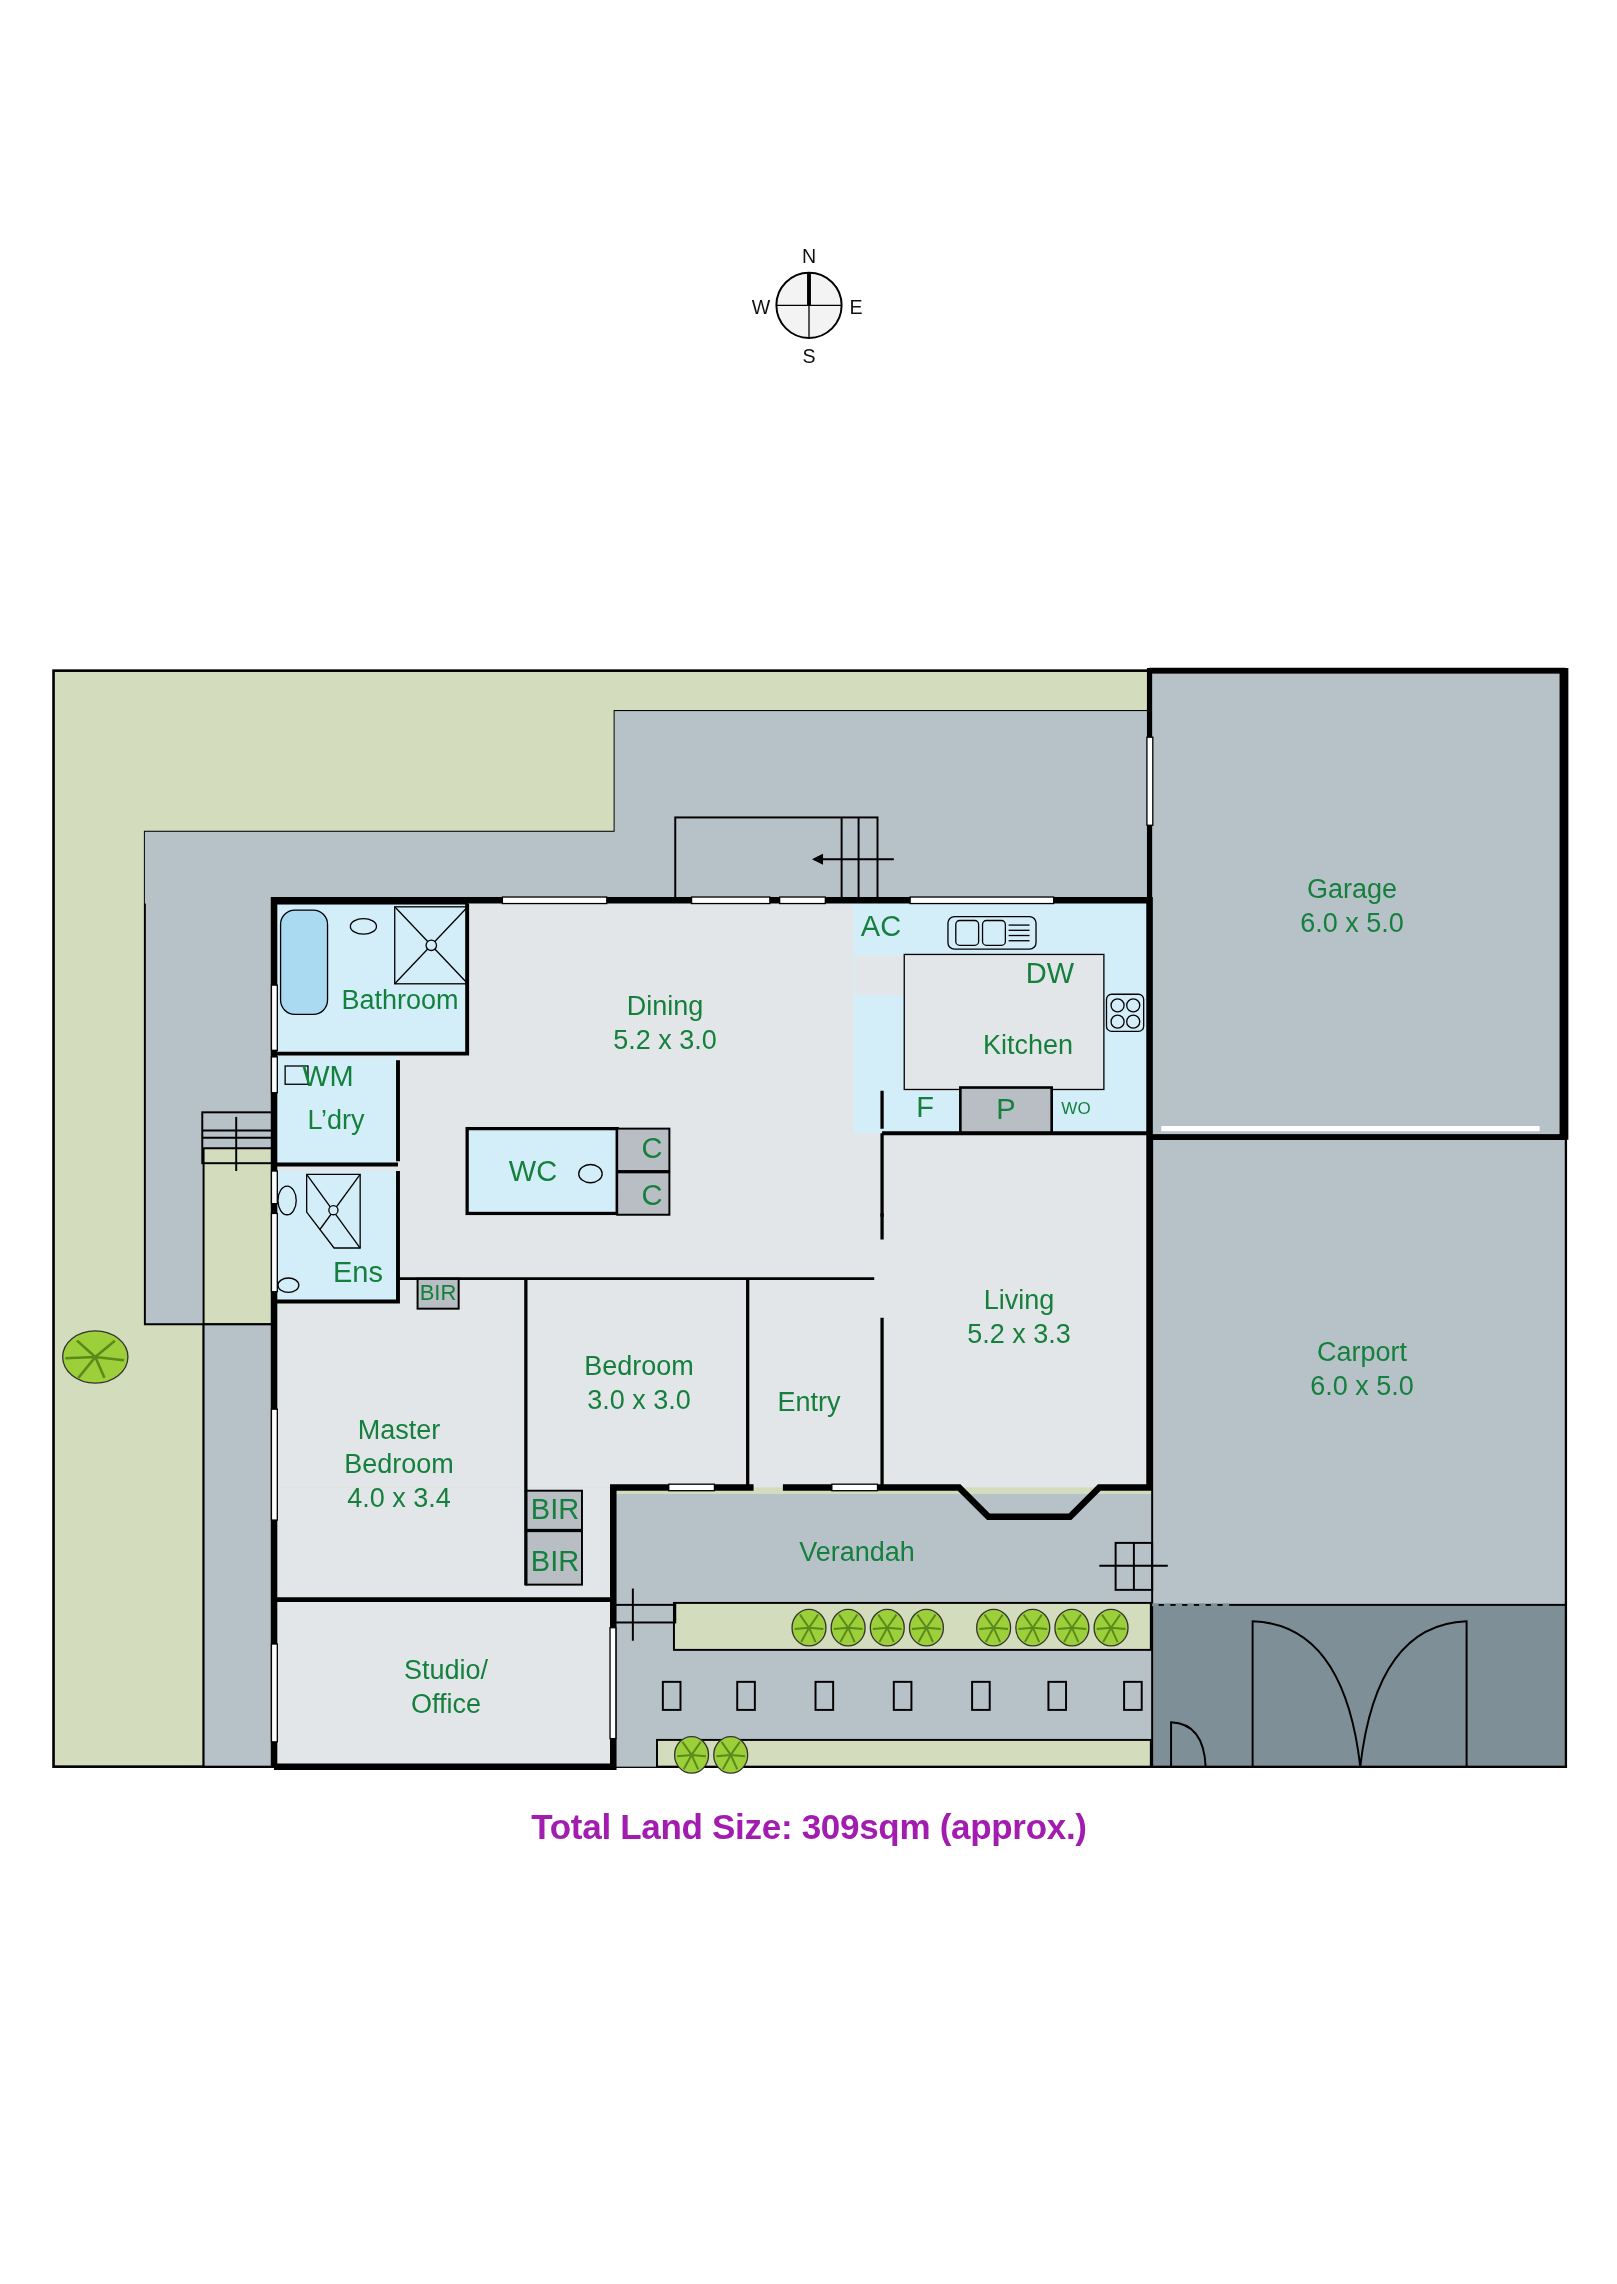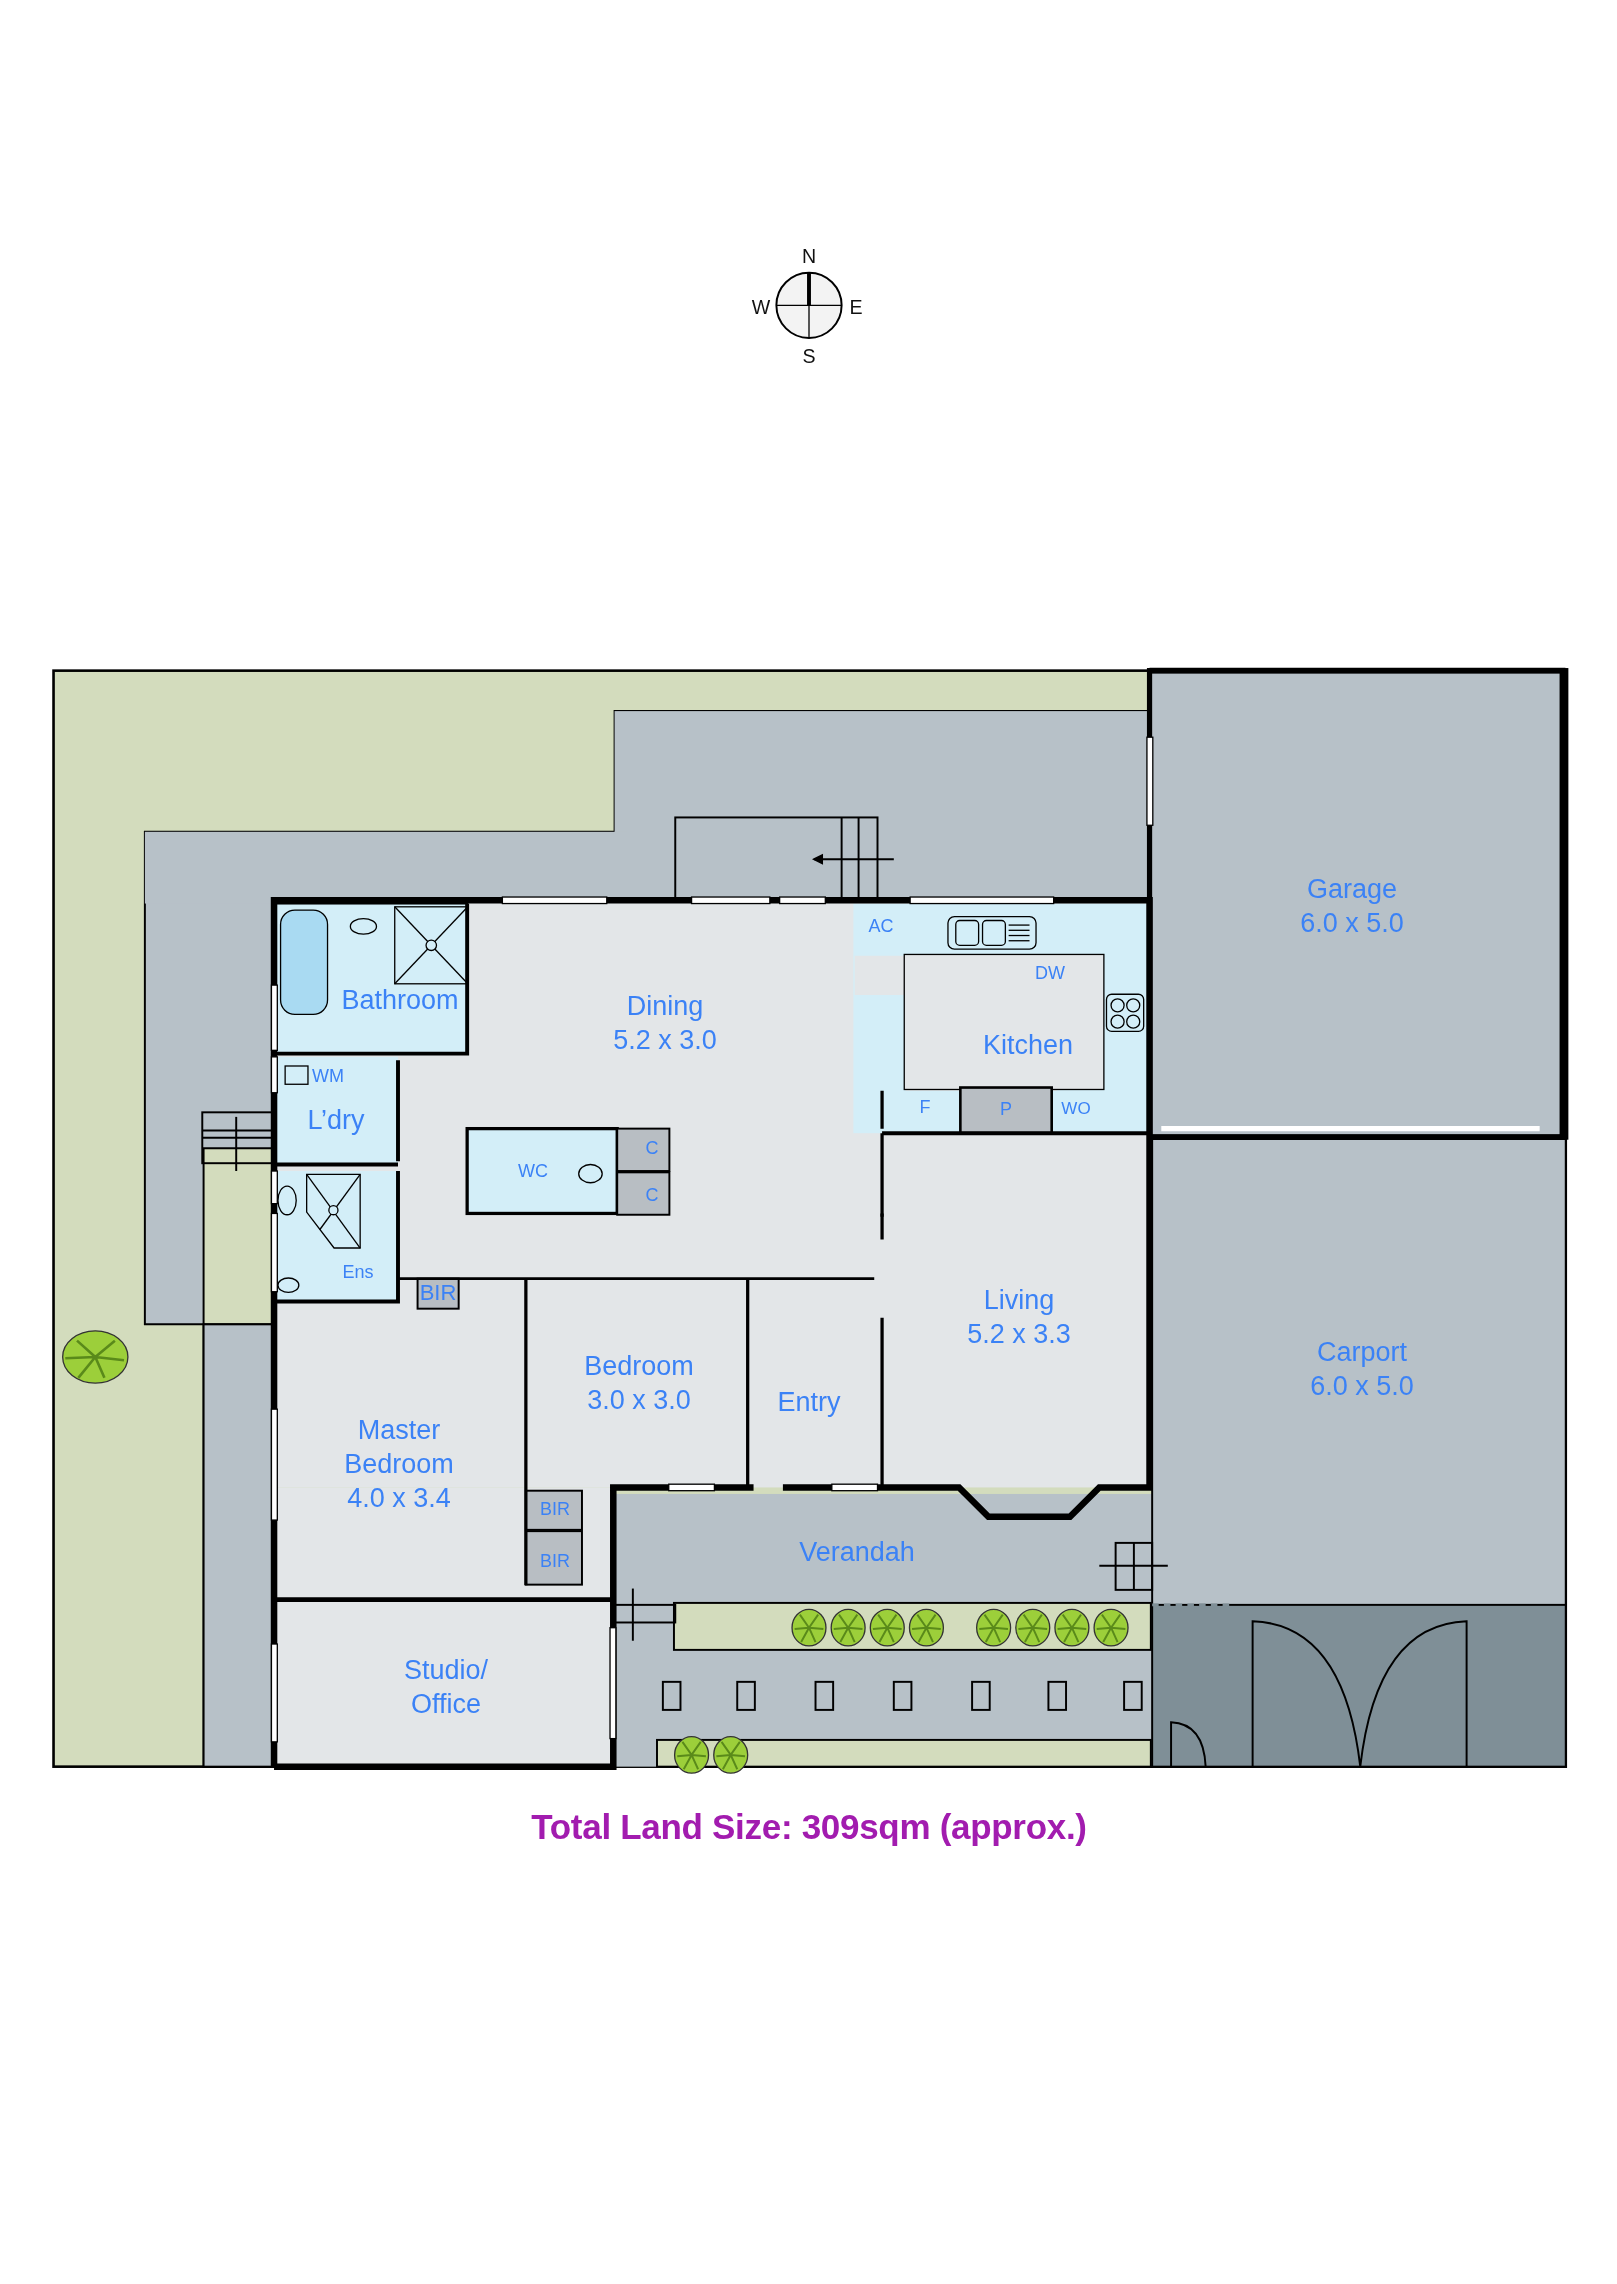--- a/index.html
+++ b/index.html
@@ -1,20 +1,20 @@
 <!DOCTYPE html>
 <html style="font-size:10.4px"><head>
 <meta charset="utf-8">
 <style>
   html, body { margin: 0; padding: 0; background: #ffffff; }
   body { width: 1618px; height: 2284px; position: relative; overflow: hidden; font-family: "Liberation Sans", "DejaVu Sans", sans-serif; }
   #plan { position: absolute; left: 0; top: 0; width: 1618px; height: 2284px; }
-  .lbl { position: absolute; color: #3b82f6; font-family: "Liberation Sans", sans-serif; font-size: 27px; line-height: 1.25; text-align: center; white-space: nowrap; transform: translate(-50%, -50%); }
+  .lbl { position: absolute; color: #15803d; font-family: "Liberation Sans", sans-serif; font-size: 27px; line-height: 1.25; text-align: center; white-space: nowrap; transform: translate(-50%, -50%); }
   .lbl span { display: block; }
-  .lbl.small { font-size: 18px; }
+  .lbl.small { font-size: 29px; }
   .compass-letter { position: absolute; font-family: "Liberation Sans", sans-serif; font-size: 19.6px; color: #111; transform: translate(-50%, -50%); }
   .footer { position: absolute; left: 809px; top: 1827px; transform: translate(-50%, -50%); font-family: "Liberation Sans", sans-serif; font-weight: bold; font-size: 35px; color: #a21caf; white-space: nowrap; letter-spacing: -0.3px; }
 </style>
 </head>
 <body>
 
 <svg id="plan" viewBox="0 0 2480 3501" xmlns="http://www.w3.org/2000/svg">
   <defs>
     <g id="shrub">
       <ellipse cx="0" cy="0" rx="26" ry="28" fill="#9ccf3a" stroke="#333" stroke-width="2"></ellipse>

